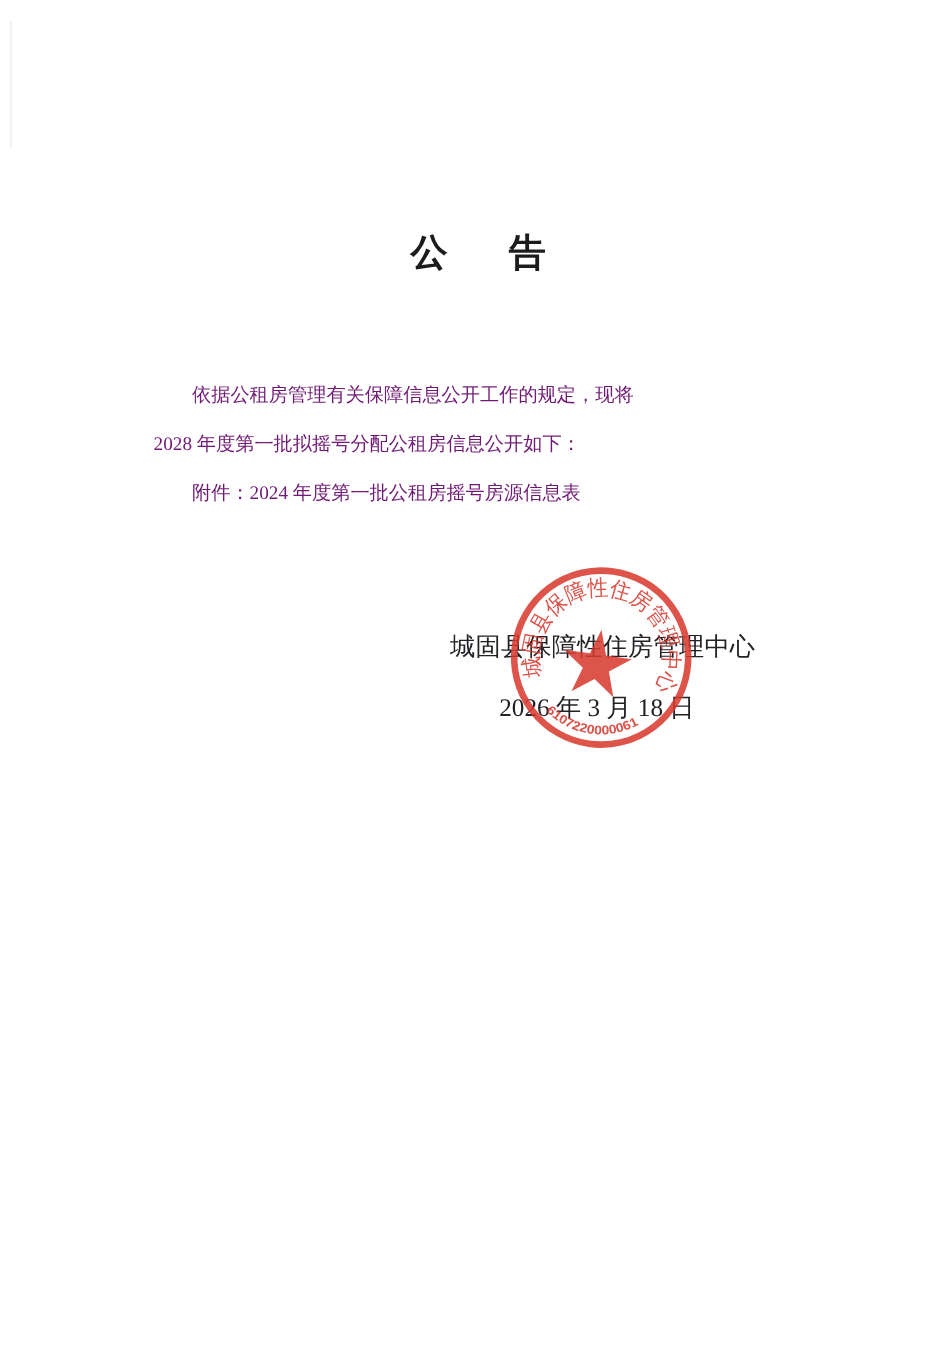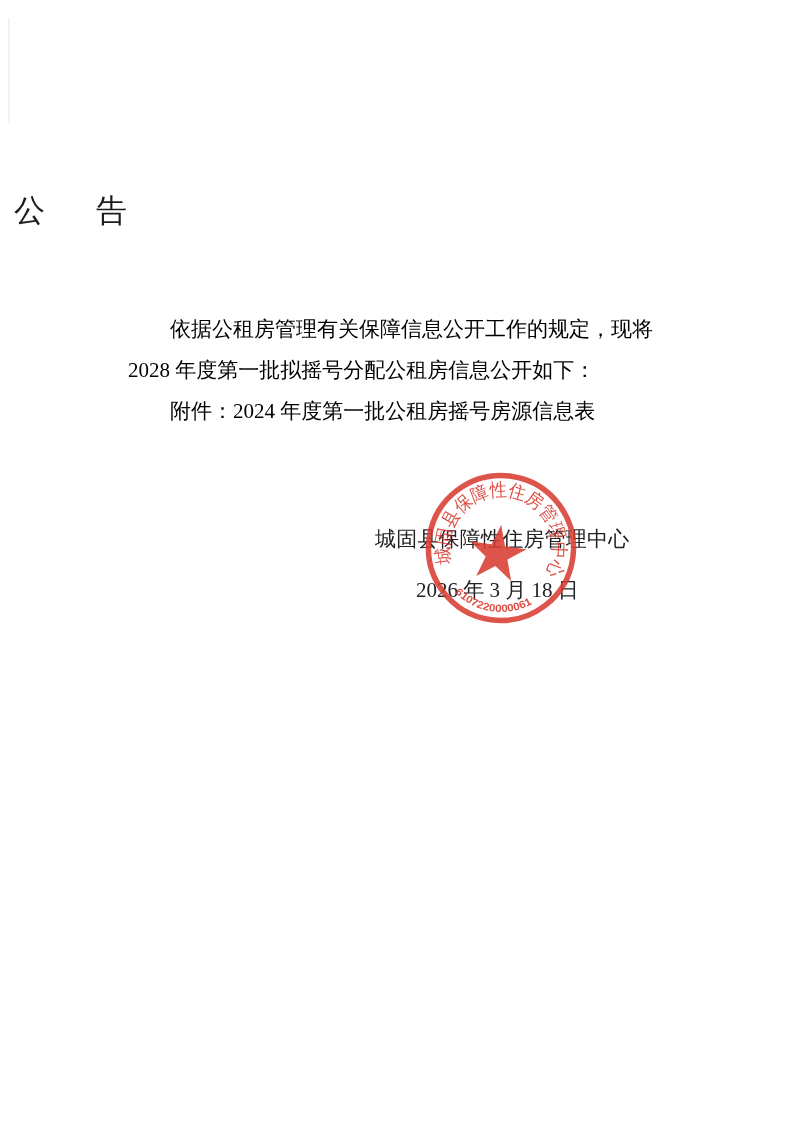--- a/index.html
+++ b/index.html
@@ -16,32 +16,33 @@
     position: absolute;
     left: 8px; top: 18px;
     width: 2px; height: 105px;
     background: #f2f2f2;
   }
   .doc-title {
     position: absolute;
     left: 0; top: 190px;
     width: 100%;
     padding-left: 14px;
+    text-align: center;
     font-size: 31px;
-    font-weight: normal;
+    font-weight: bold;
     color: #1c1c1e;
     letter-spacing: 10px;
     white-space: pre;
   }
   .doc-body {
     position: absolute;
     left: 128px; top: 309px;
     width: 540px;
-    font-size: 21px;
-    color: #000000;
+    font-size: 16px;
+    color: #701a75;
     line-height: 41px;
     font-family: Liberation Serif, serif;
   }
   .doc-line { white-space: pre; }
   .doc-line.indent { text-indent: 2em; }
   .sig-org {
     position: absolute;
     left: 375px; top: 525px;
     font-size: 21px;
     color: #222226;

